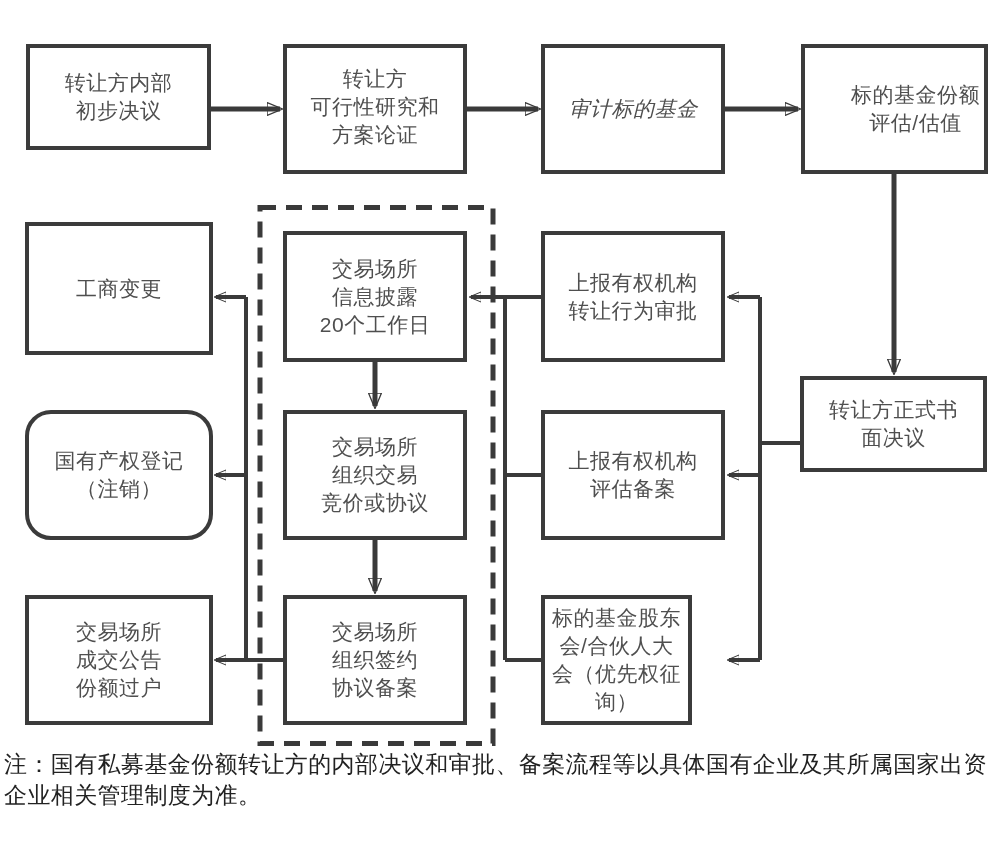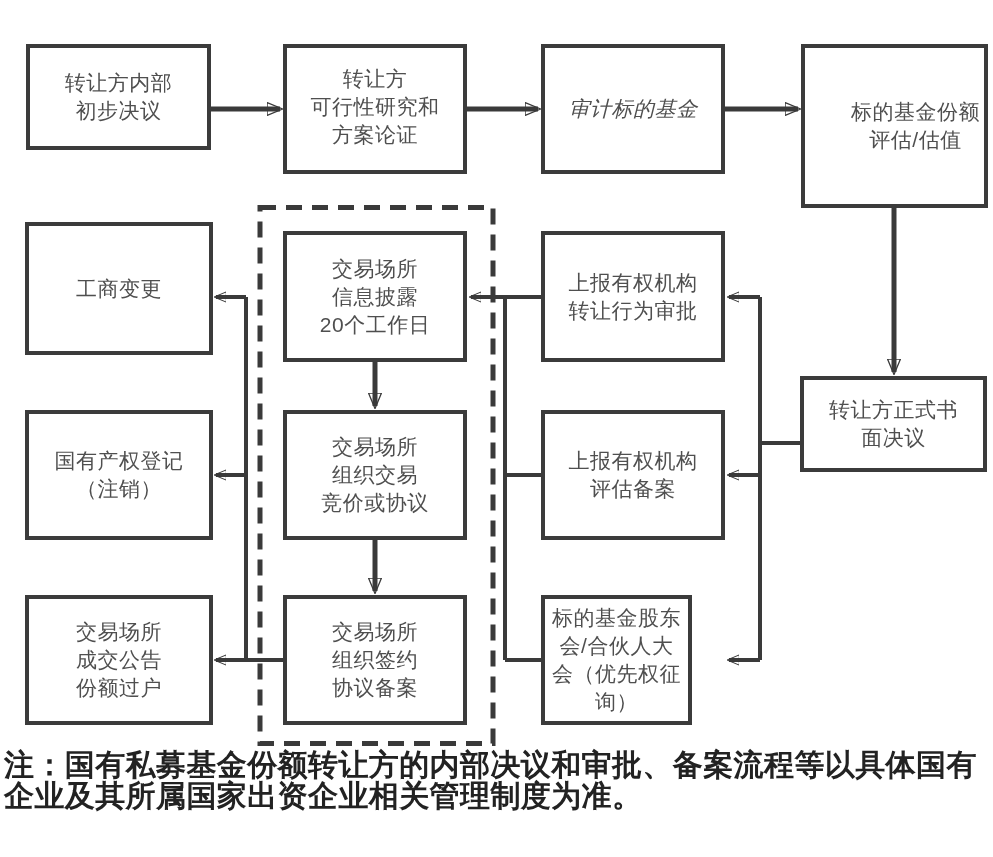--- a/index.html
+++ b/index.html
@@ -39,44 +39,44 @@
     white-space: pre-line;
     font-size: 21px;
     line-height: 28px;
     color: #4f4f4f;
     letter-spacing: 0.5px;
   }
   
   .b-internal   { left: 26px;  top: 44px;  width: 185px; height: 106px; }
   .b-feasy      { left: 283px; top: 44px;  width: 184px; height: 130px; font-family: Liberation Mono, monospace; }
   .b-audit      { left: 541px; top: 44px;  width: 184px; height: 130px; font-style: italic; }
-  .b-valuation  { left: 801px; top: 44px;  width: 187px; height: 164px; padding-left: 42px; }
+  .b-valuation  { left: 801px; top: 44px;  width: 187px; height: 130px; padding-left: 42px; }
   
   .b-formal     { left: 800px; top: 376px; width: 187px; height: 96px; }
   
   .b-approval   { left: 541px; top: 231px; width: 184px; height: 131px; }
   .b-valfiling  { left: 541px; top: 410px; width: 184px; height: 130px; }
   .b-meeting    { left: 541px; top: 595px; width: 151px; height: 130px; align-items: center; }
   
   .b-disclose   { left: 283px; top: 231px; width: 184px; height: 131px; }
   .b-organize   { left: 283px; top: 410px; width: 184px; height: 130px; }
   .b-signing    { left: 283px; top: 595px; width: 184px; height: 130px; }
   
   .b-bizchange  { left: 25px;  top: 222px; width: 188px; height: 133px; }
-  .b-stateReg   { left: 25px;  top: 410px; width: 188px; height: 130px; }
+  .b-stateReg   { left: 25px;  top: 410px; width: 188px; height: 130px; border-radius: 26px; }
   .b-announce   { left: 25px;  top: 595px; width: 188px; height: 130px; }
 
   .note {
     position: absolute;
     left: 4px;
     top: 749px;
     width: 988px;
-    font-size: 30px;
+    font-size: 23px;
     line-height: 31px;
-    font-weight: 700;
+    font-weight: 400;
     color: #222222;
     letter-spacing: 0.4px;
     white-space: pre-line;
   }
 </style>
 </head>
 <body>
 
 <div class="canvas">
 

